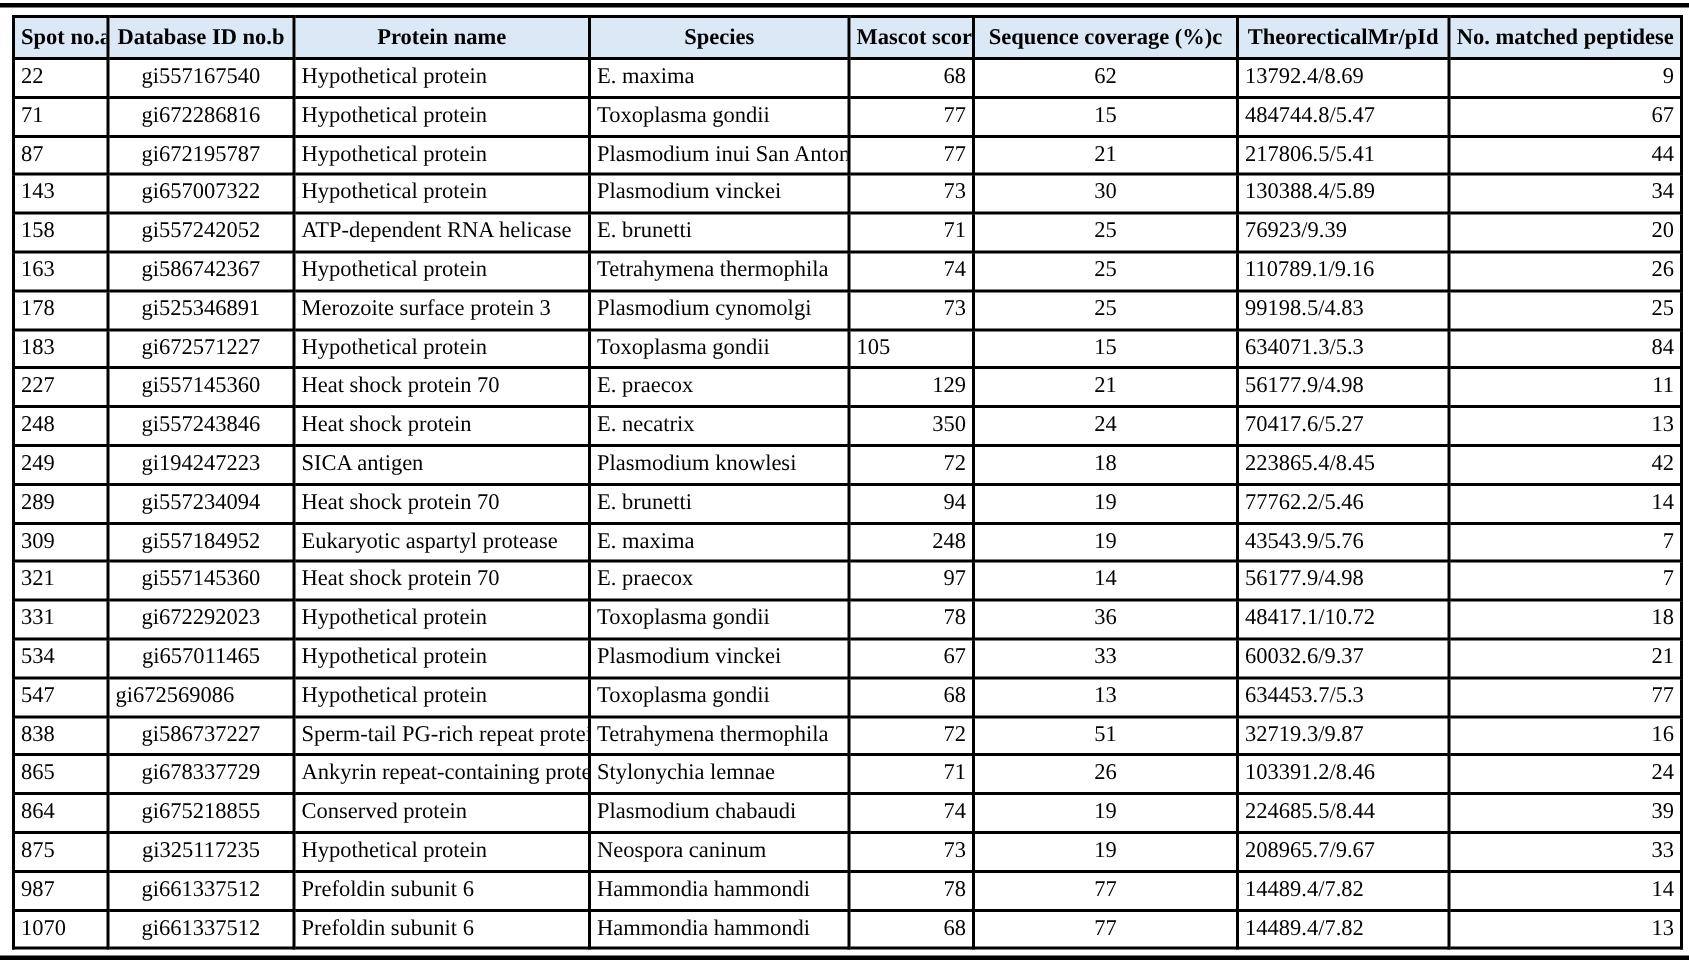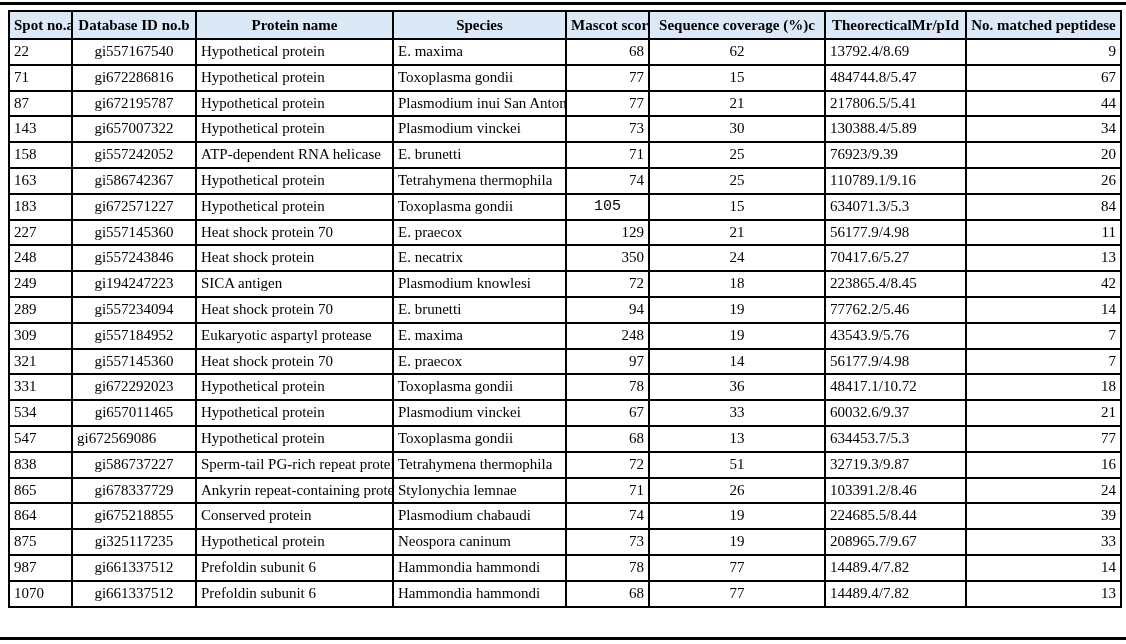--- a/index.html
+++ b/index.html
@@ -138,25 +138,35 @@
         <td style="text-align: left;">163</td>
         <td style="text-align: center;">gi586742367</td>
         <td style="text-align: left;">Hypothetical protein</td>
         <td style="text-align: left;">Tetrahymena thermophila</td>
         <td style="text-align: right;">74</td>
         <td style="text-align: center;">25</td>
         <td style="text-align: left;">110789.1/9.16</td>
         <td style="text-align: right;">26</td>
       </tr>
       <tr>
+        <td style="text-align: left;">178</td>
+        <td style="text-align: center;">gi525346891</td>
+        <td style="text-align: left;">Merozoite surface protein 3</td>
+        <td style="text-align: left;">Plasmodium cynomolgi</td>
+        <td style="text-align: right;">73</td>
+        <td style="text-align: center;">25</td>
+        <td style="text-align: left;">99198.5/4.83</td>
+        <td style="text-align: right;">25</td>
+      </tr>
+      <tr>
         <td style="text-align: left;">183</td>
         <td style="text-align: center;">gi672571227</td>
         <td style="text-align: left;">Hypothetical protein</td>
         <td style="text-align: left;">Toxoplasma gondii</td>
-        <td style="text-align: center; font-family: Liberation Mono, monospace;">105</td>
+        <td style="text-align: left;">105</td>
         <td style="text-align: center;">15</td>
         <td style="text-align: left;">634071.3/5.3</td>
         <td style="text-align: right; padding-left: 36px;">84</td>
       </tr>
       <tr>
         <td style="text-align: left;">227</td>
         <td style="text-align: center;">gi557145360</td>
         <td style="text-align: left;">Heat shock protein 70</td>
         <td style="text-align: left;">E. praecox</td>
         <td style="text-align: right;">129</td>

